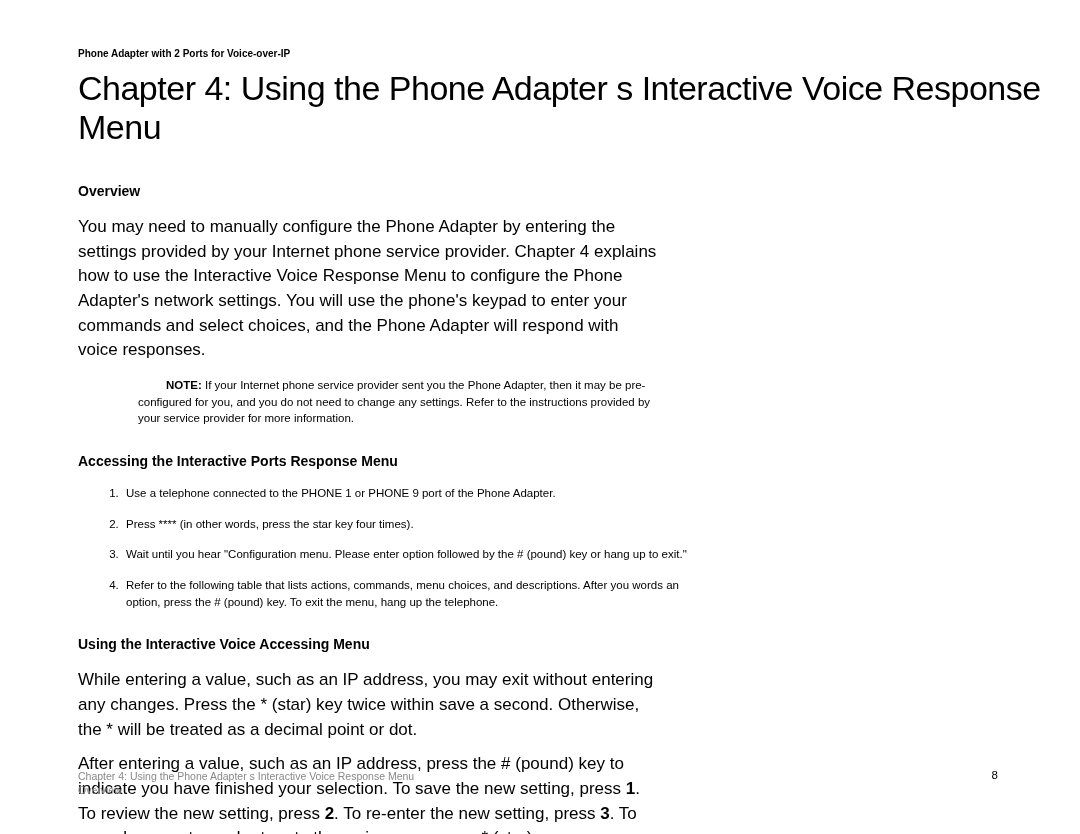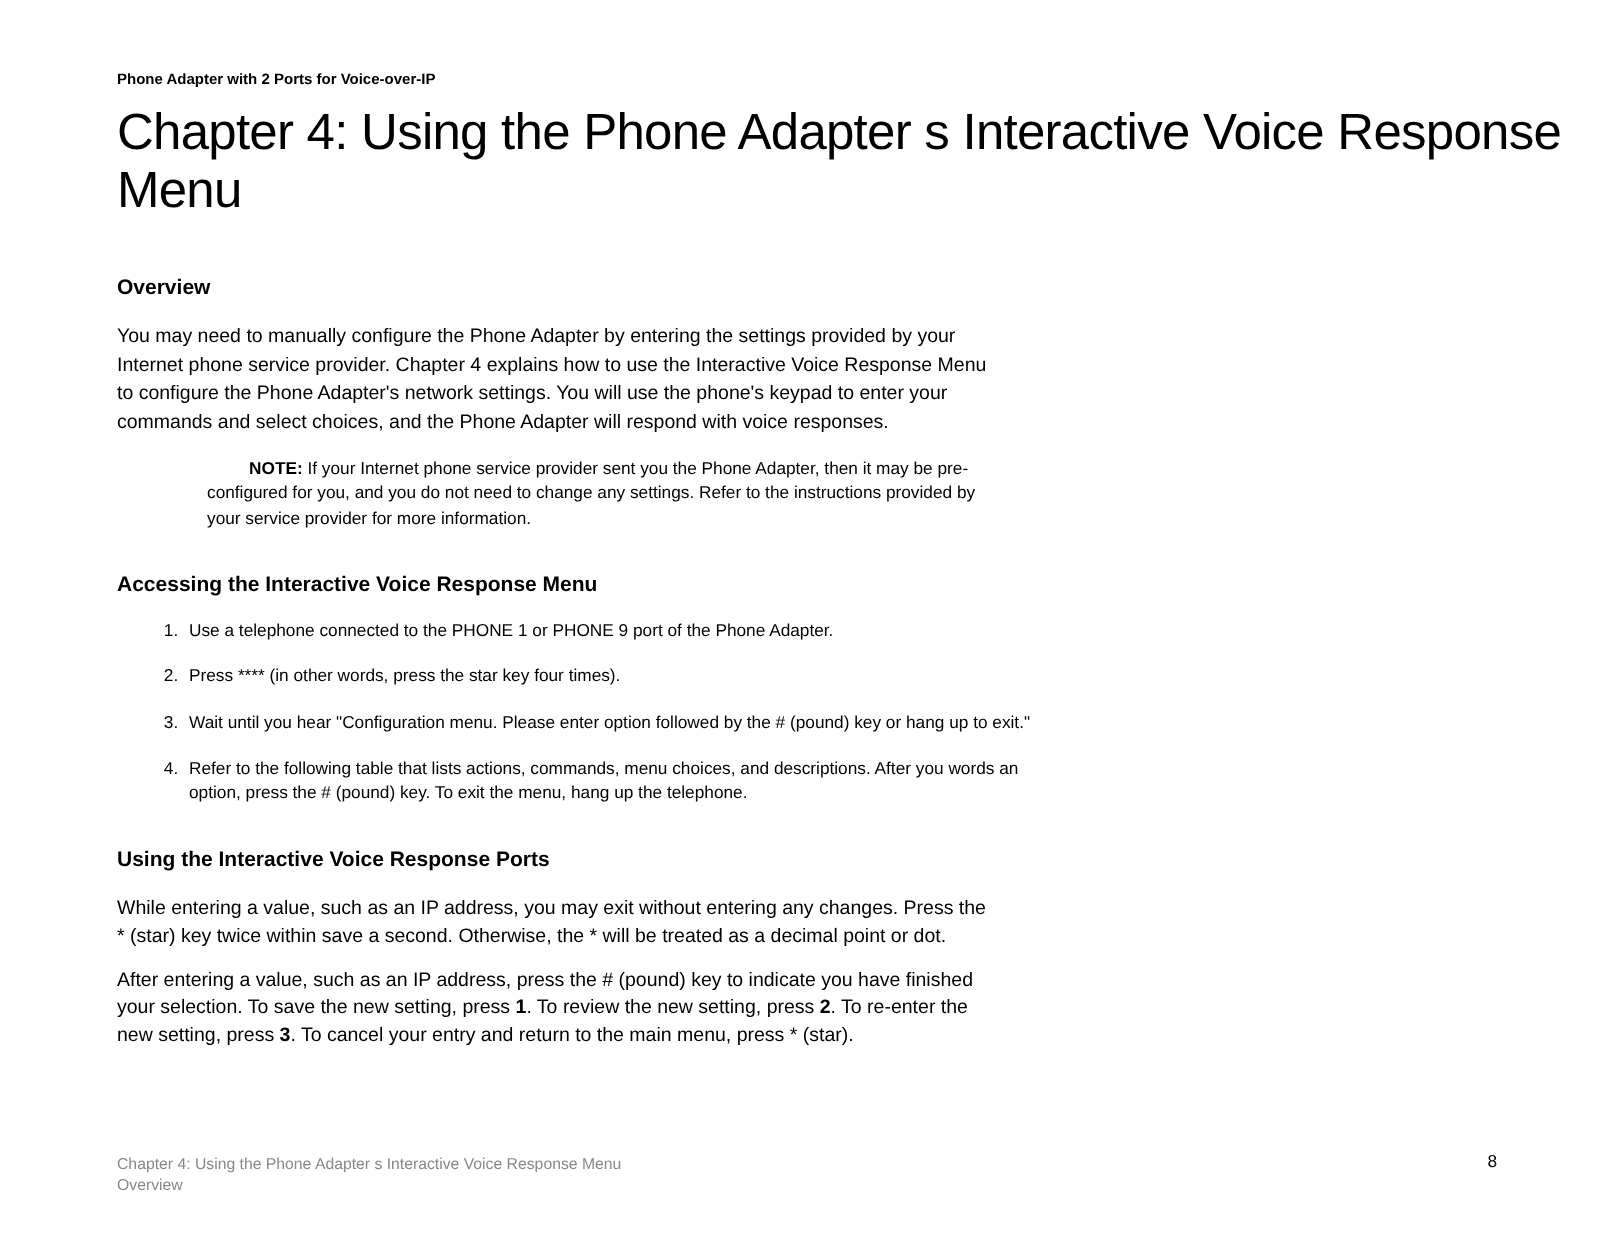--- a/index.html
+++ b/index.html
@@ -26,21 +26,21 @@
     margin-bottom: 36px;
     padding-right: 10px;
   }
   .section-heading {
     font-size: 14px;
     font-weight: bold;
     margin-bottom: 16px;
     margin-top: 26px;
   }
   .body-text {
-    font-size: 13px;
+    font-size: 17px;
     line-height: 1.45;
     max-width: 580px;
     margin-bottom: 10px;
   }
   .note-block {
     font-size: 11.5px;
     line-height: 1.45;
     max-width: 520px;
     margin: 14px 0 8px 60px;
   }
@@ -76,29 +76,29 @@
 <div class="doc-header">Phone Adapter with 2 Ports for Voice-over-IP</div>
 
 <h1 class="chapter-title">Chapter 4: Using the Phone Adapter s Interactive Voice Response Menu</h1>
 
 <h2 class="section-heading">Overview</h2>
 <p class="body-text">You may need to manually configure the Phone Adapter by entering the settings provided by your Internet phone service provider. Chapter 4 explains how to use the Interactive Voice Response Menu to configure the Phone Adapter's network settings. You will use the phone's keypad to enter your commands and select choices, and the Phone Adapter will respond with voice responses.</p>
 <p class="note-block">
   <span class="note-label">NOTE:</span><span> If your Internet phone service provider sent you the Phone Adapter, then it may be pre-configured for you, and you do not need to change any settings. Refer to the instructions provided by your service provider for more information.</span>
 </p>
 
-<h2 class="section-heading">Accessing the Interactive Voice Response Menu</h2>
+<h2 class="section-heading">Accessing the Interactive Ports Response Menu</h2>
 <ol class="steps">
   <li>Use a telephone connected to the PHONE 1 or PHONE 9 port of the Phone Adapter.</li>
   <li>Press **** (in other words, press the star key four times).</li>
   <li>Wait until you hear "Configuration menu. Please enter option followed by the # (pound) key or hang up to exit."</li>
   <li>Refer to the following table that lists actions, commands, menu choices, and descriptions. After you words an option, press the # (pound) key. To exit the menu, hang up the telephone.</li>
 </ol>
 
-<h2 class="section-heading">Using the Interactive Voice Response Ports</h2>
+<h2 class="section-heading">Using the Interactive Voice Accessing Menu</h2>
 <p class="body-text">While entering a value, such as an IP address, you may exit without entering any changes. Press the * (star) key twice within save a second. Otherwise, the * will be treated as a decimal point or dot.</p>
 <p class="body-text">
   <span>After entering a value, such as an IP address, press the # (pound) key to indicate you have finished your selection. To save the new setting, press </span><span class="bold-inline">1</span><span>. To review the new setting, press </span><span class="bold-inline">2</span><span>. To re-enter the new setting, press </span><span class="bold-inline">3</span><span>. To cancel your entry and return to the main menu, press * (star).</span>
 </p>
 
 <div class="footer">
   <div class="footer-left">
     <div>Chapter 4: Using the Phone Adapter s Interactive Voice Response Menu</div>
     <div>Overview</div>
   </div>

